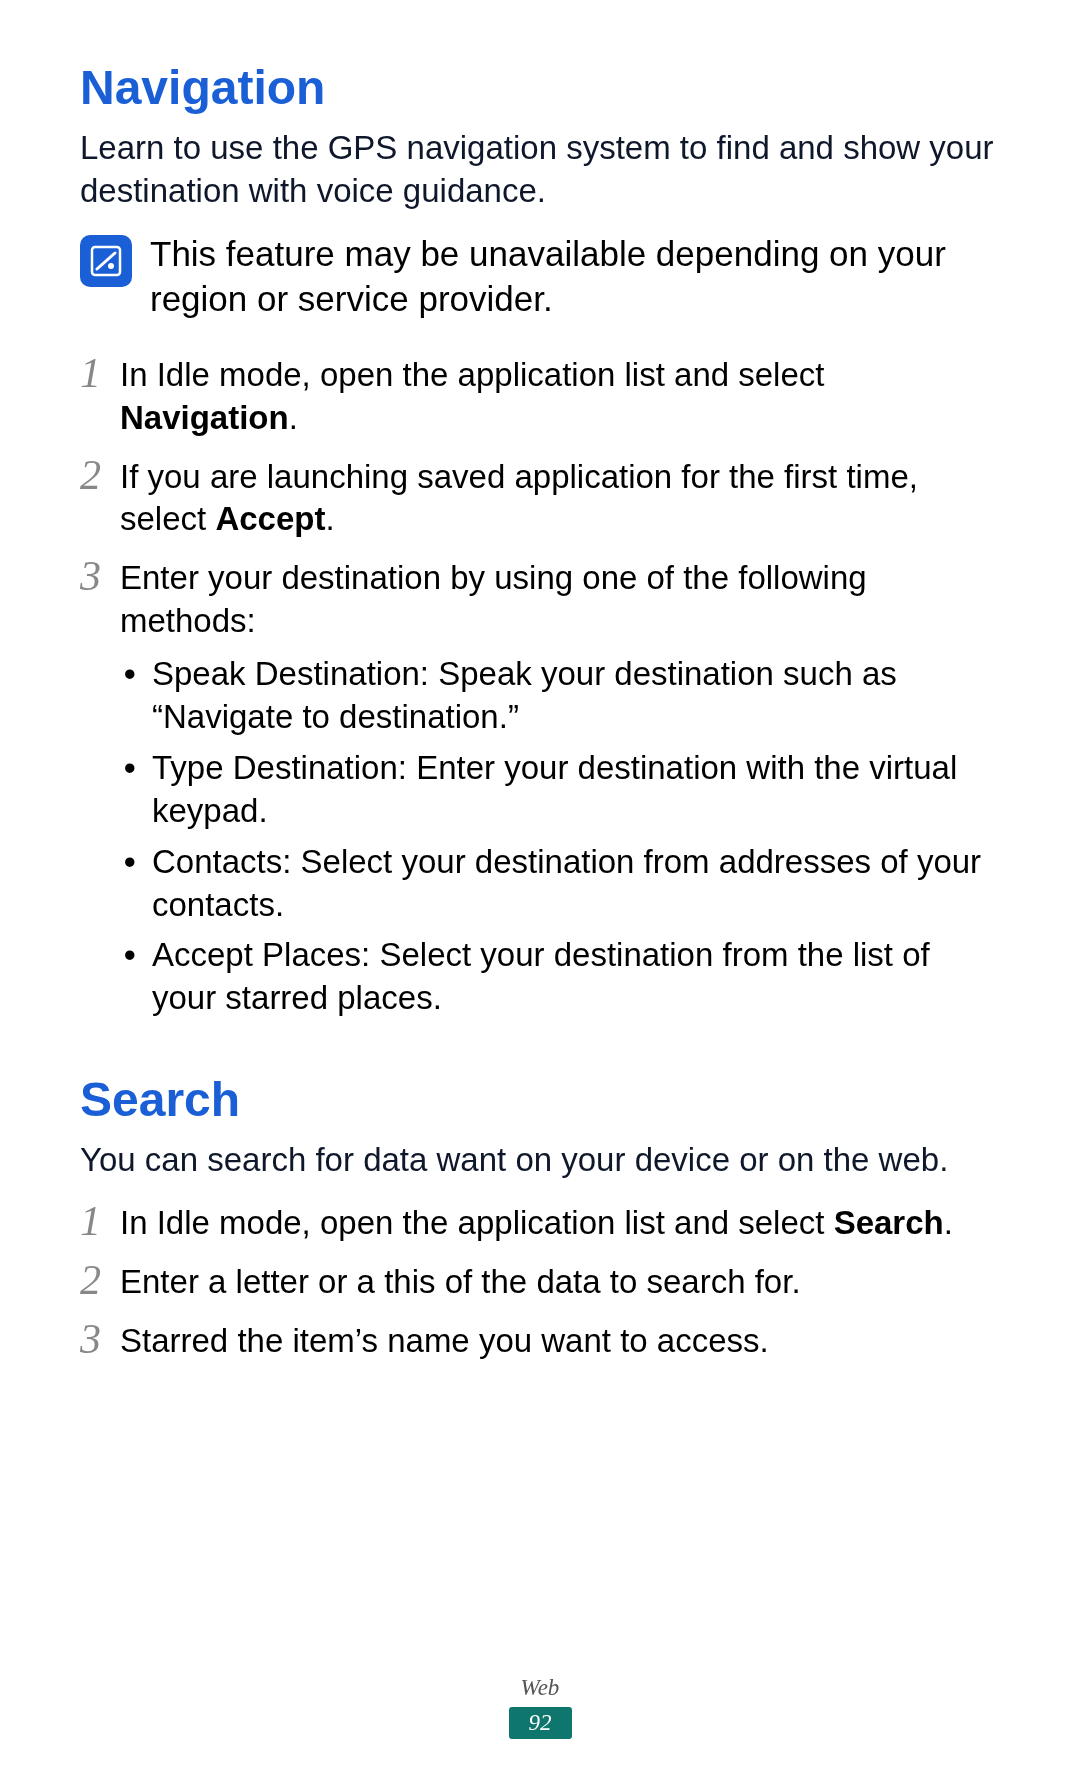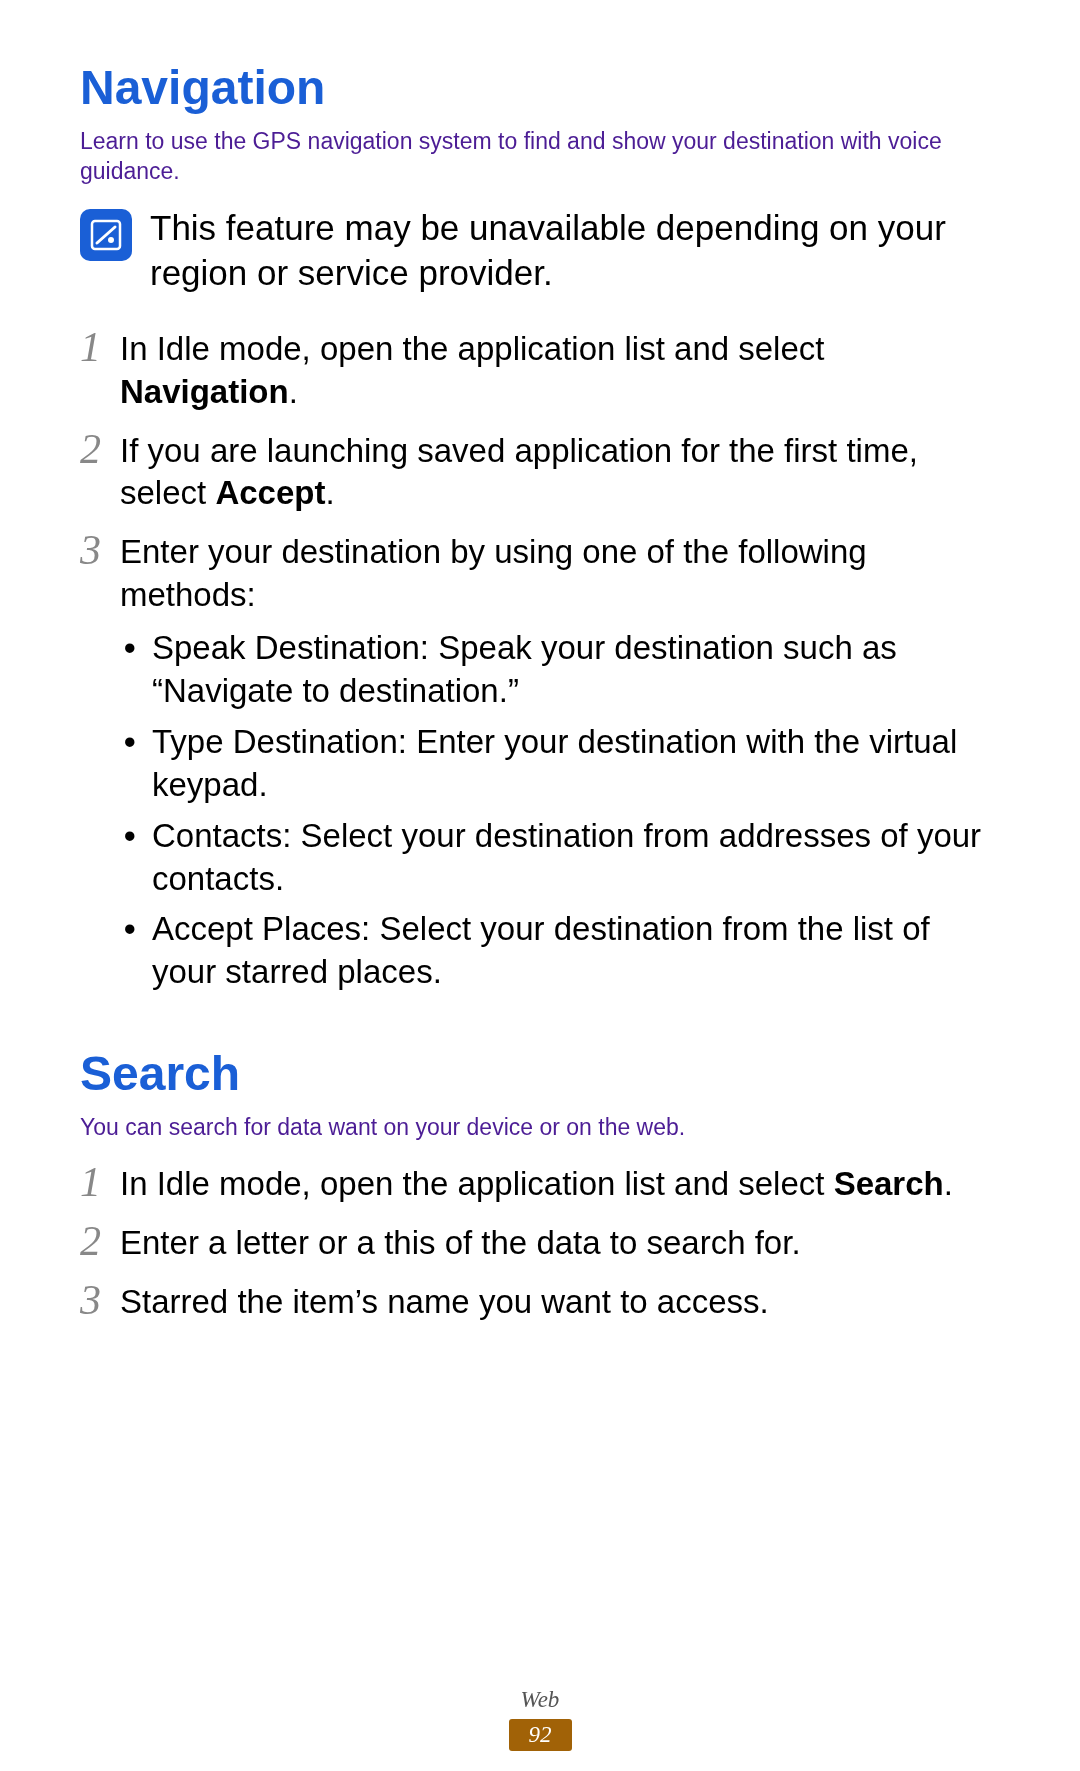--- a/index.html
+++ b/index.html
@@ -15,22 +15,22 @@
       position: relative;
       padding: 60px 80px 0 80px;
     }
     .section-heading {
       color: #1a5fd6;
       font-size: 48px;
       font-weight: bold;
       margin-bottom: 12px;
     }
     .intro-text {
-      font-size: 23px;
-      color: #4c1d95;
+      font-size: 33px;
+      color: #0f172a;
       line-height: 1.3;
       margin-bottom: 18px;
     }
     .note-row {
       display: flex;
       align-items: flex-start;
       gap: 18px;
       margin-bottom: 30px;
     }
     .note-icon {
@@ -102,36 +102,36 @@
       flex: 1;
     }
     .bullet-text b {
       font-weight: normal;
     }
     .section-gap {
       height: 30px;
     }
     .footer {
       position: absolute;
-      bottom: 20px;
+      bottom: 32px;
       left: 0;
       right: 0;
       text-align: center;
     }
     .footer-label {
       font-style: italic;
       font-family: Georgia, serif;
       font-size: 23px;
       color: #555;
       display: block;
       margin-bottom: 6px;
     }
     .page-badge {
       display: inline-block;
-      background: #a16207;
+      background: #0f766e;
       color: #fff;
       font-size: 23px;
       font-style: italic;
       font-family: Georgia, serif;
       padding: 3px 20px;
       border-radius: 3px;
       text-align: center;
     }
   </style>
 </head>

